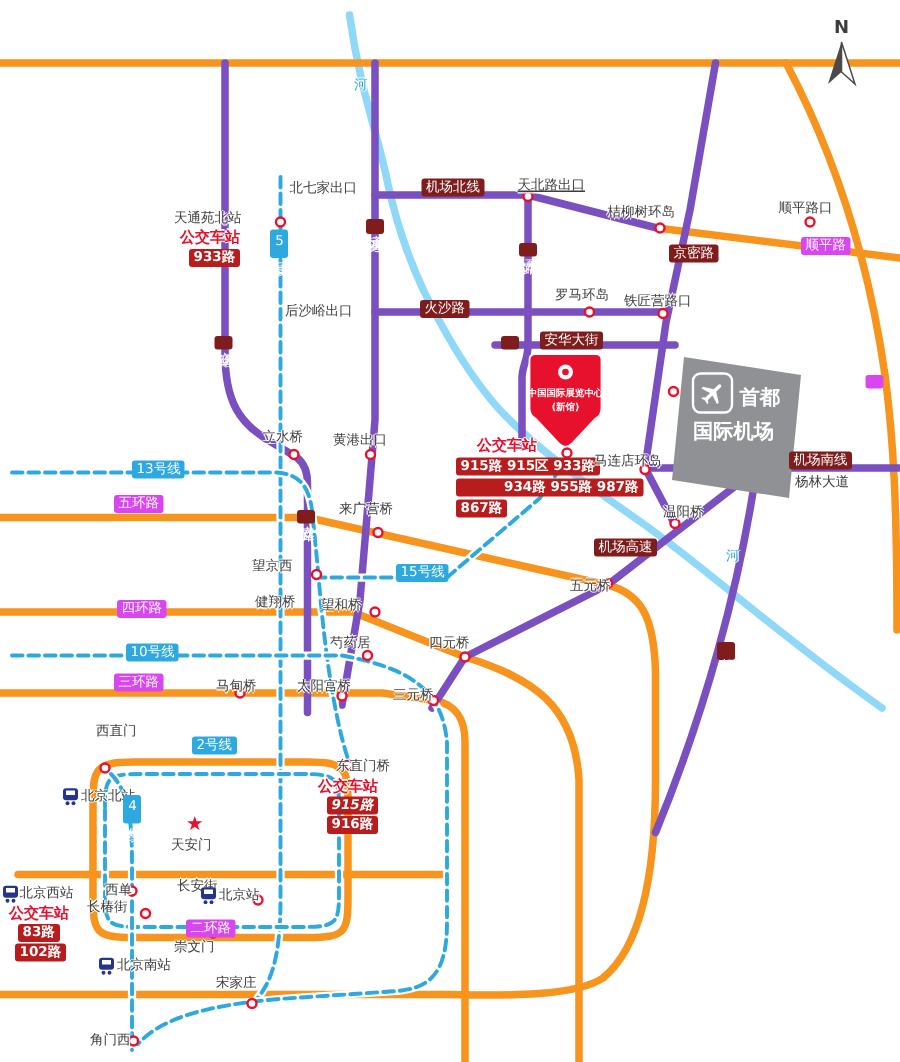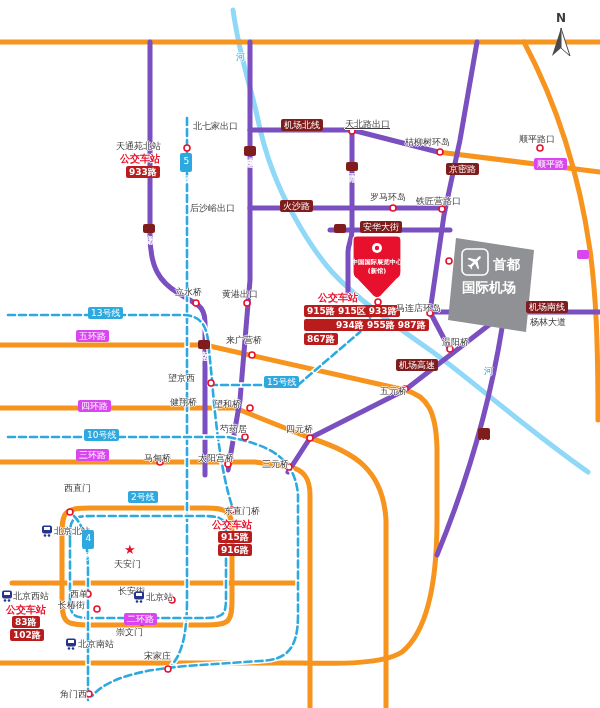--- a/index.html
+++ b/index.html
@@ -177,21 +177,21 @@
       <div class="lbl s-orangebox" style="left: 76px; top: 449px;">三环路</div>
       <div class="lbl s-dark" style="left: 124px; top: 453px; margin-left: 20px;">马甸桥</div>
       <div class="lbl s-dark" style="left: 198px; top: 453px;">太阳宫桥</div>
       <div class="lbl s-dark" style="left: 262px; top: 459px;">三元桥</div>
       <div class="lbl s-river" style="left: 484px; top: 366px;">河</div>
       <div class="lbl s-purple v" style="left: 478px; top: 428px;">机场第二高速</div>
       <div class="lbl s-blue" style="left: 128px; top: 491px;">2号线</div>
       <div class="lbl s-dark" style="left: 64px; top: 483px;">西直门</div>
       <div class="lbl s-dark" style="left: 224px; top: 506px;">东直门桥</div>
       <div class="lbl s-red" style="left: 212px; top: 519px;">公交车站</div>
-      <div class="lbl s-green" style="left: 218px; top: 531px;">915路</div>
+      <div class="lbl s-green" style="left: 218px; top: 531px; font-style: italic;">915路</div>
       <div class="lbl s-green" style="left: 218px; top: 544px;">916路</div>
       <div class="lbl s-dark" style="left: 54px; top: 526px;">北京北站</div>
       <div class="lbl s-blue v" style="left: 82px; top: 530px;">4号线</div>
       <div class="lbl s-dark" style="left: 114px; top: 559px;">天安门</div>
       <div class="lbl s-dark" style="left: 118px; top: 586px;">长安街</div>
       <div class="lbl s-dark" style="left: 70px; top: 589px;">西单</div>
       <div class="lbl s-dark" style="left: 58px; top: 600px;">长椿街</div>
       <div class="lbl s-dark" style="left: 146px; top: 592px;">北京站</div>
       <div class="lbl s-dark" style="left: 13px; top: 591px;">北京西站</div>
       <div class="lbl s-red" style="left: 6px; top: 604px;">公交车站</div>

